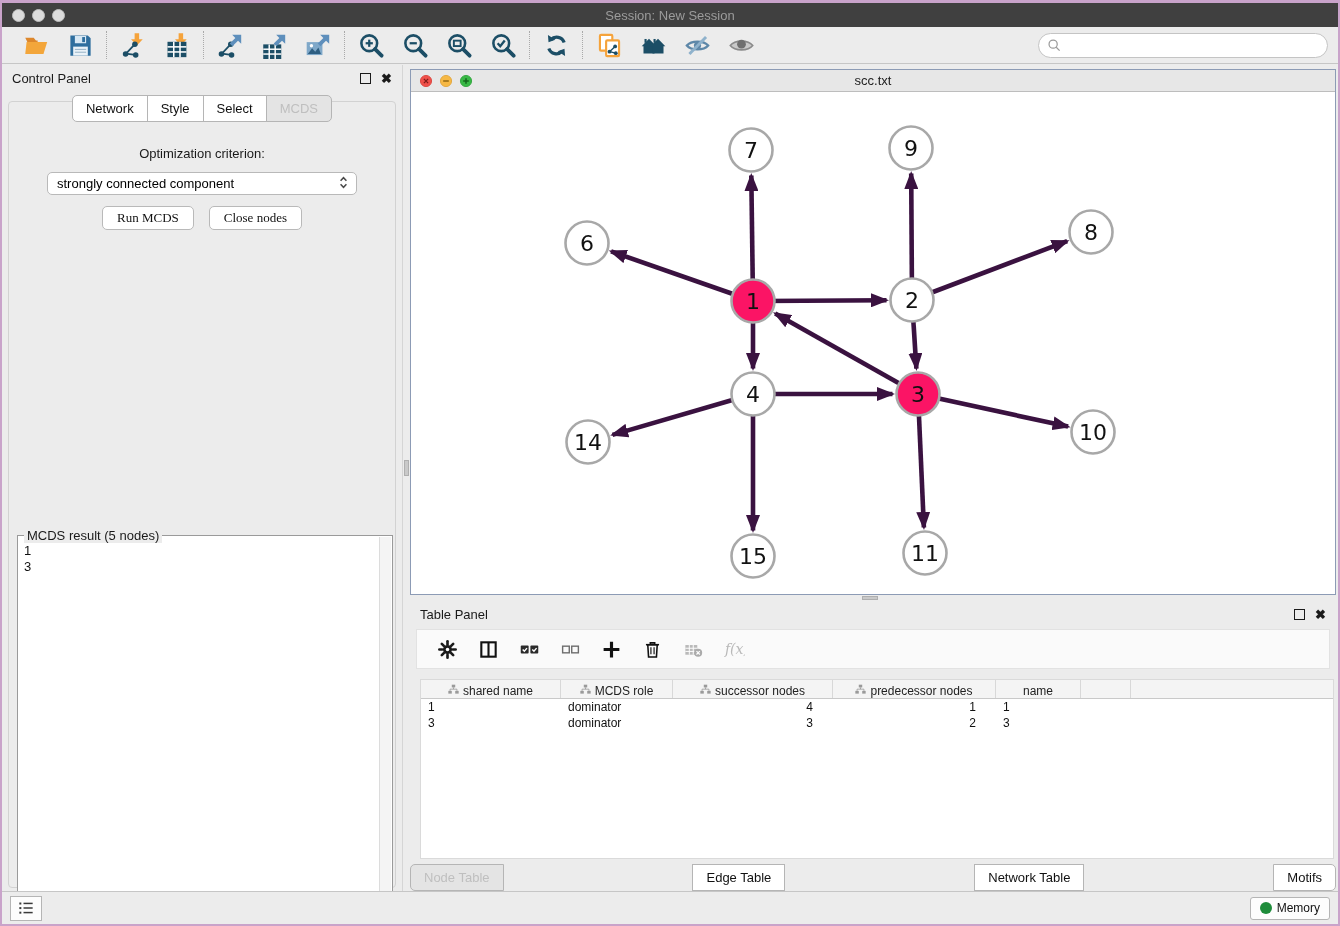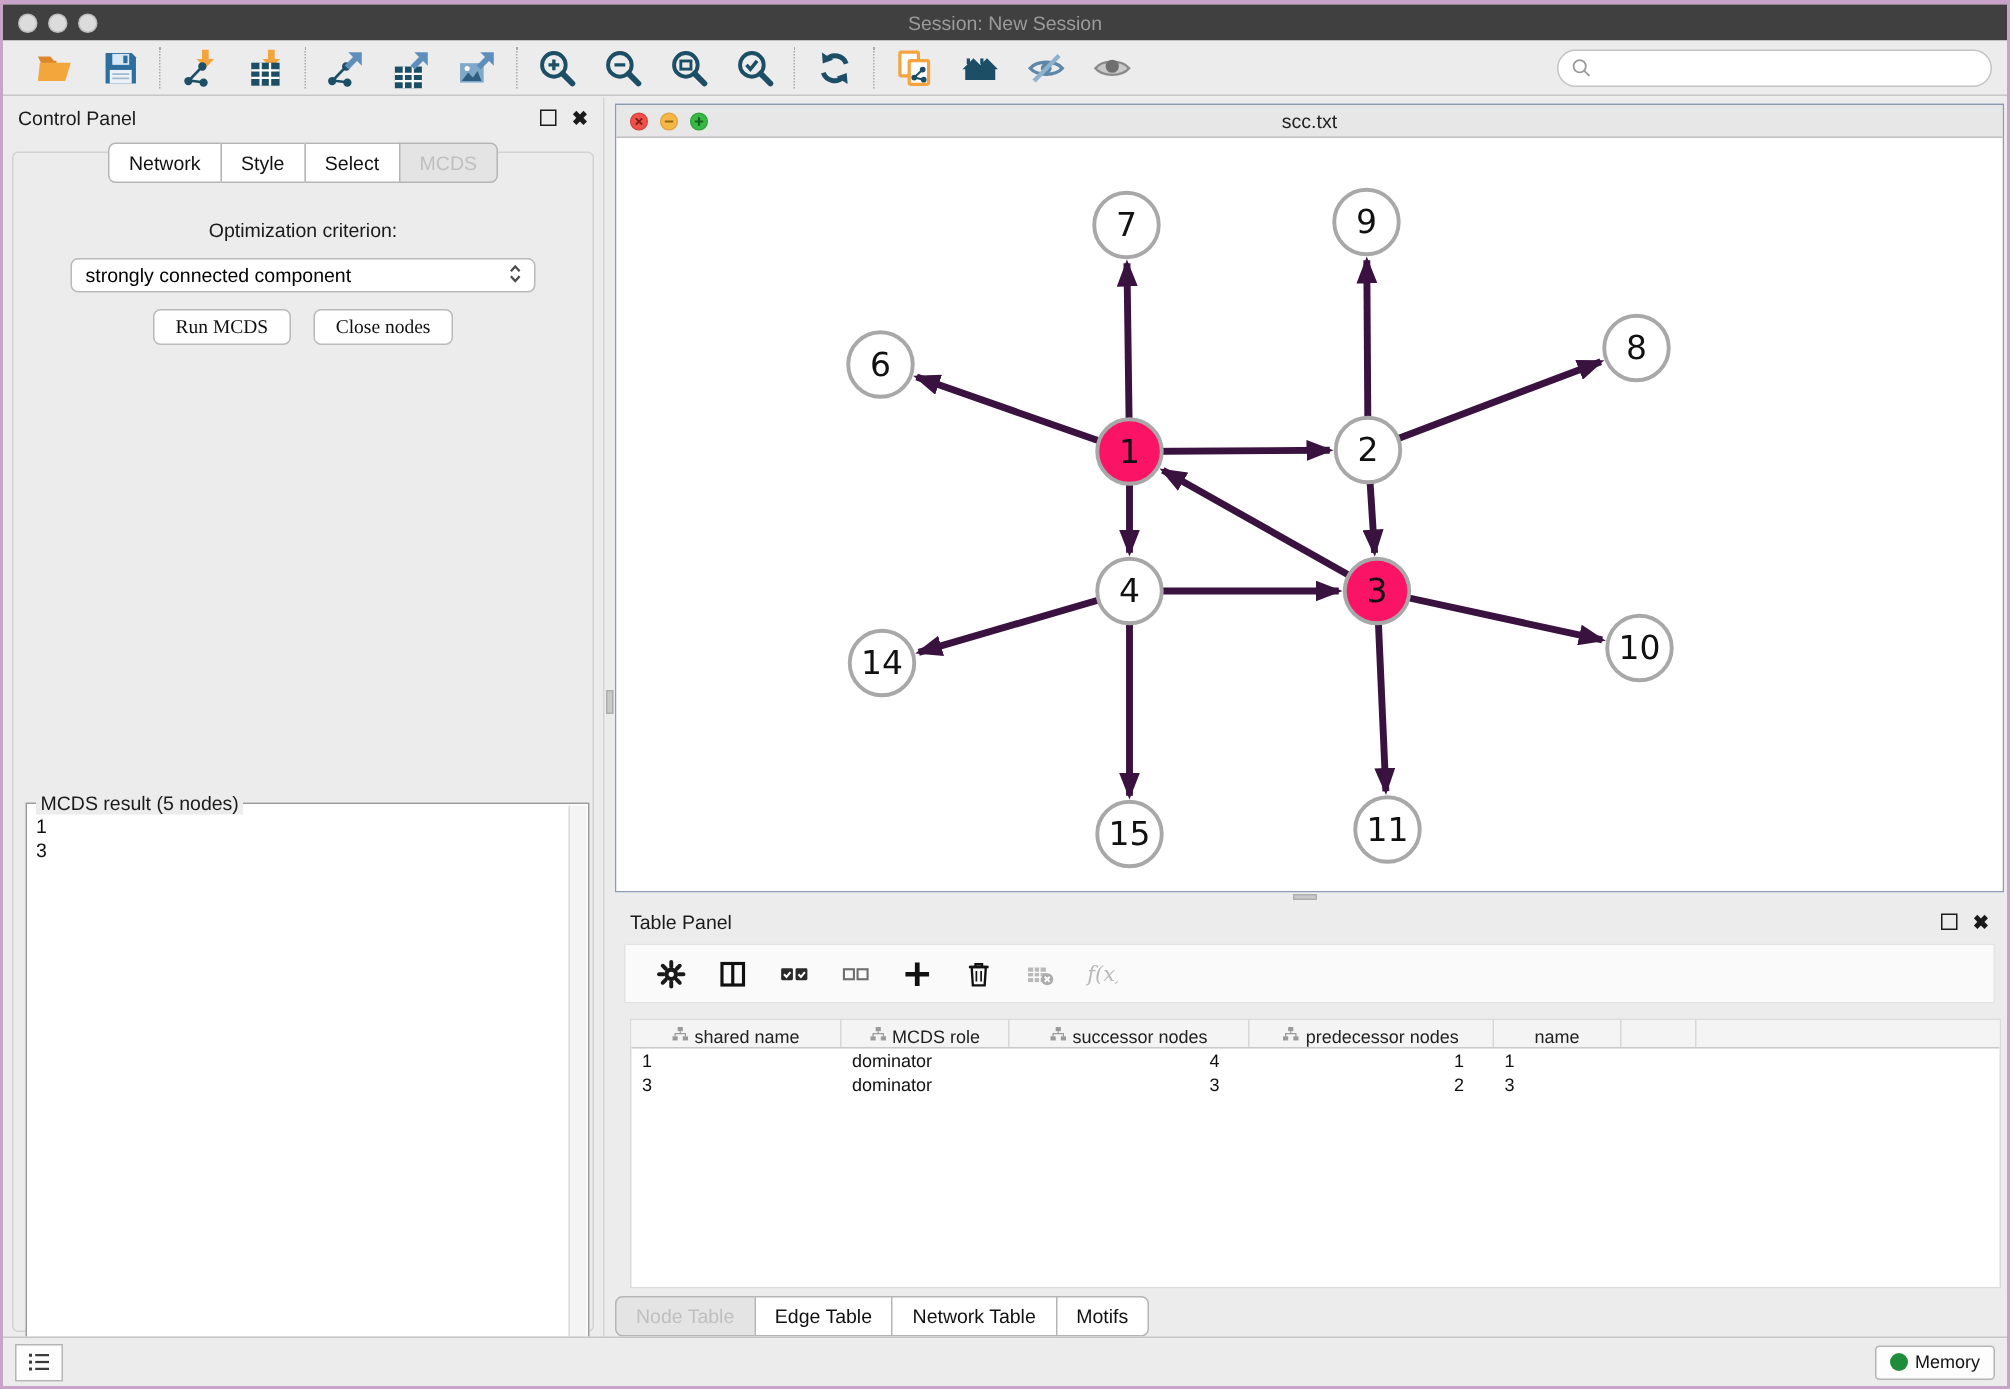--- a/index.html
+++ b/index.html
@@ -67,21 +67,21 @@
   .tp-btn { background:none; border:none; width:24px; height:24px; display:flex; align-items:center; justify-content:center; cursor:pointer; }
   .tp-btn svg { width:21px; height:21px; display:block; }
   #tp-table { position:absolute; left:10px; top:78px; width:914px; height:180px; background:#fff; border:1px solid #DADADA; }
   #tp-head { display:flex; height:19px; background:#F4F4F4; border-bottom:1px solid #C9C9C9; }
   .th { display:flex; align-items:flex-end; justify-content:center; gap:4px; font-size:12px; color:#222; border-right:1px solid #D8D8D8; height:100%; cursor:pointer; }
   .th svg { width:11px; height:11px; flex:0 0 auto; }
   .tr { display:flex; height:16px; align-items:center; }
   .td { font-size:12px; color:#111; height:100%; display:flex; align-items:center; }
   .td.left { justify-content:flex-start; padding-left:7px; }
   .td.right { justify-content:flex-end; padding-right:20px; }
-  #tp-tabs { position:absolute; left:0; width:100%; top:263px; display:flex; justify-content:flex-start; }
+  #tp-tabs { position:absolute; left:0; width:100%; top:263px; display:flex; justify-content:space-between; }
 
   
   #statusbar { position:absolute; left:0; bottom:0; width:100%; height:33px; background:#ECECEC; border-top:1px solid #C6C6C6; display:flex; align-items:center; padding:0 8px; }
   #list-btn { width:32px; height:25px; background:#FDFDFD; border:1px solid #B5B5B5; display:flex; align-items:center; justify-content:center; cursor:pointer; }
   #list-btn svg { width:20px; height:20px; }
   #memory-btn { margin-left:auto; height:23px; background:#FDFDFD; border:1px solid #B5B5B5; border-radius:3px; display:flex; align-items:center; gap:5px; padding:0 9px; font-size:12px; color:#111; cursor:pointer; }
   #memory-dot { width:12px; height:12px; border-radius:50%; }
 </style>
 </head>
 <body>

